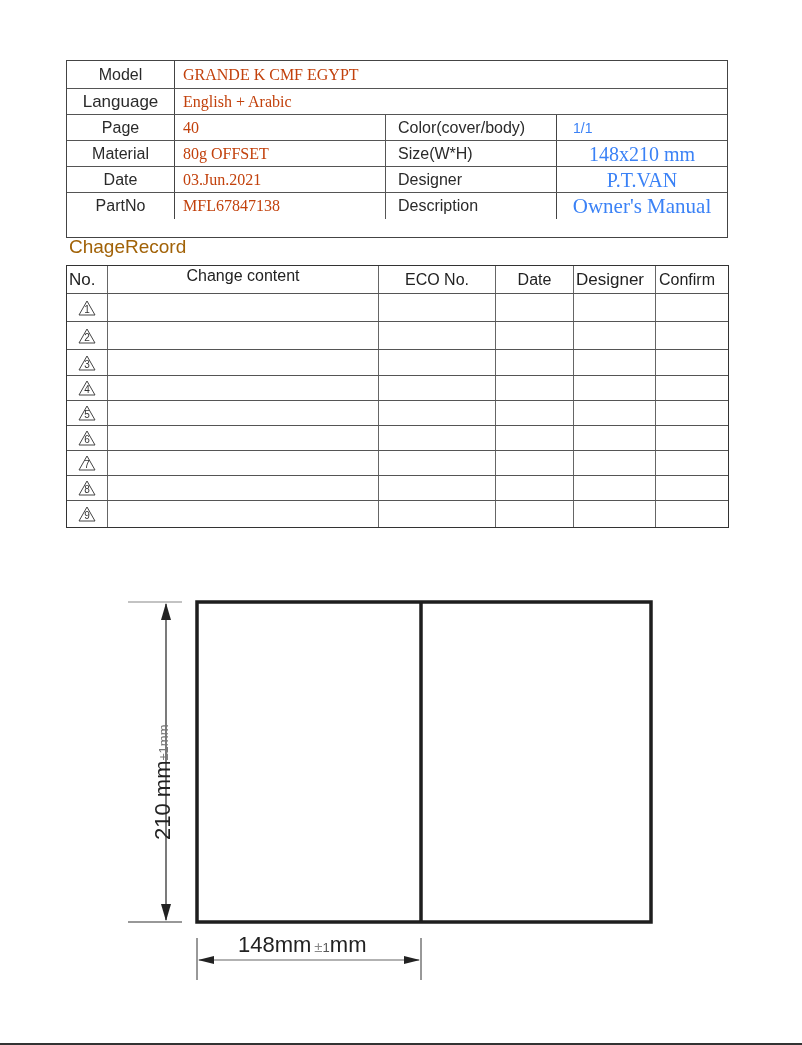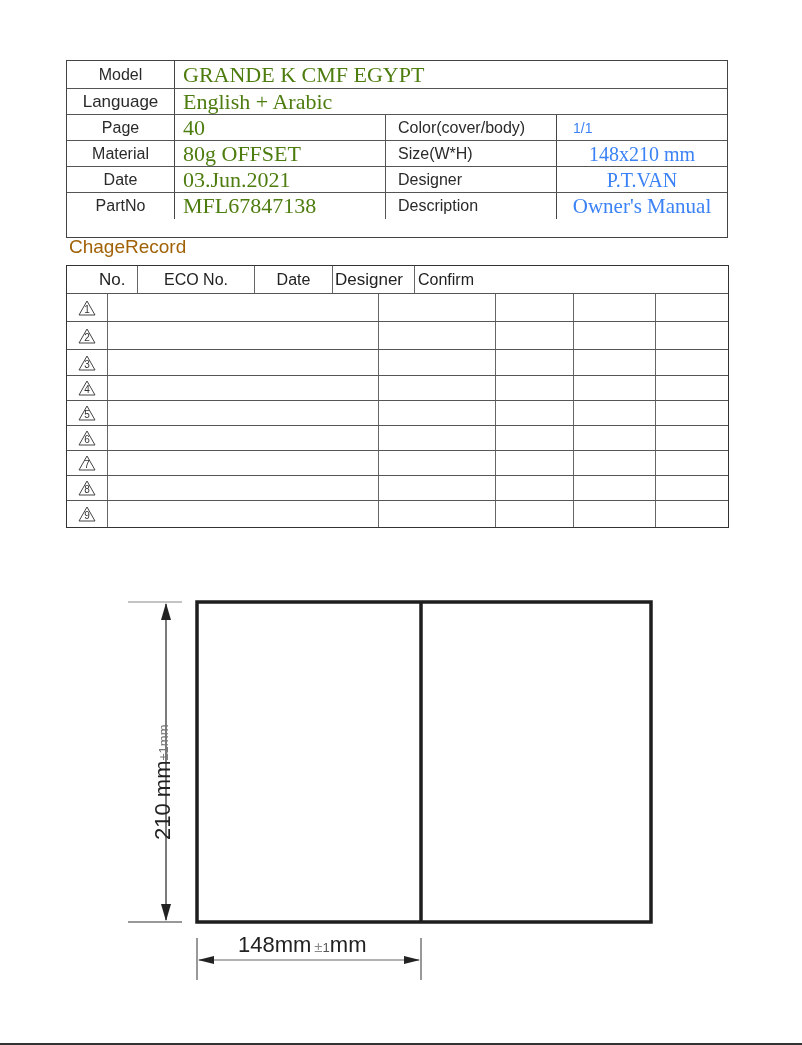--- a/index.html
+++ b/index.html
@@ -6,41 +6,41 @@
     body { width: 802px; height: 1045px; position: relative; overflow: hidden; color: #1a1a1a; }
     .sans { font-family: "Liberation Sans", "DejaVu Sans", sans-serif; }
     .serif { font-family: "Liberation Serif", "DejaVu Serif", serif; }
 
     
     .spec { position: absolute; left: 66px; top: 60px; width: 662px; height: 178px; border: 1px solid #444; box-sizing: border-box; }
     .spec .row { position: absolute; left: 0; right: 0; border-top: 1px solid #555; }
     .spec .row:first-child { border-top: none; }
     .cell { position: absolute; top: 0; bottom: 0; box-sizing: border-box; display: flex; align-items: center; white-space: nowrap; overflow: hidden; }
     .lbl { left: 0; width: 108px; justify-content: center; font-size: 16px; color: #2a2a2a; border-right: 1px solid #444; }
-    .val { left: 108px; padding-left: 8px; font-size: 22px; color: #4d7c0f; }
+    .val { left: 108px; padding-left: 8px; font-size: 16px; color: #c2410c; }
     .val.short { width: 211px; border-right: 1px solid #555; text-align: right; }
     .lbl2 { left: 319px; width: 171px; padding-left: 12px; font-size: 16px; color: #2a2a2a; border-right: 1px solid #444; }
     .val2 { left: 490px; right: 0; justify-content: center; font-size: 20px; color: #3b82f6; }
     .val2.small { font-size: 14px; justify-content: flex-start; padding-left: 16px; }
 
     
     .cr-title { position: absolute; left: 69px; top: 236px; font-size: 19px; color: #a16207; }
     .cr { position: absolute; left: 66px; top: 265px; width: 663px; border: 1px solid #333; box-sizing: border-box; border-collapse: collapse; }
     .cr-row { display: flex; border-top: 1px solid #555; }
     .cr-row:first-child { border-top: none; }
     .cr-row > div { box-sizing: border-box; border-left: 1px solid #666; display: flex; align-items: center; justify-content: center; }
     .cr-row > div:first-child { border-left: none; }
     .c-no { width: 40px; }
     .c-content { width: 271px; }
     .c-eco { width: 117px; }
     .c-date { width: 78px; }
     .c-des { width: 82px; }
     .c-conf { flex: 1; }
     .hdr { height: 27px; font-size: 16px; color: #222; }
-    .hdr .c-no { justify-content: flex-start; padding-left: 2px; margin-left: 30px; }
+    .hdr .c-no { justify-content: flex-start; padding-left: 2px; }
     .hdr .c-content { align-items: flex-start; padding-top: 1px; }
     .hdr .c-des { justify-content: flex-start; padding-left: 2px; }
     .hdr .c-conf { justify-content: flex-start; padding-left: 3px; }
     .rowh { height: 24px; }
     .tri { position: relative; width: 18px; height: 16px; }
     .tri svg { position: absolute; left: 0; top: 0; }
     .tri span { position: absolute; left: 0; right: 0; top: 4px; text-align: center; font-size: 10px; color: #333; }
 
     
     .diagram { position: absolute; left: 0; top: 0; }
@@ -81,20 +81,21 @@
     <div class="cell val short serif">MFL67847138</div>
     <div class="cell val2 serif" style="font-size:21px;padding:0 2px;">Owner's Manual</div>
     <div class="cell lbl2 sans">Description</div>
   </div>
 </div>
 
 <div class="cr-title sans">ChageRecord</div>
 <div class="cr sans">
   <div class="cr-row hdr">
     <div class="c-no" style="font-size:17px;">No.</div>
+    <div class="c-content">Change content</div>
     <div class="c-eco">ECO No.</div>
     <div class="c-date">Date</div>
     <div class="c-des" style="font-size:17px;">Designer</div>
     <div class="c-conf">Confirm</div>
   </div>
 
   <div class="cr-row rowh" style="height:27px;">
     <div class="c-no">
         <div class="tri">
           <svg width="18" height="16">

